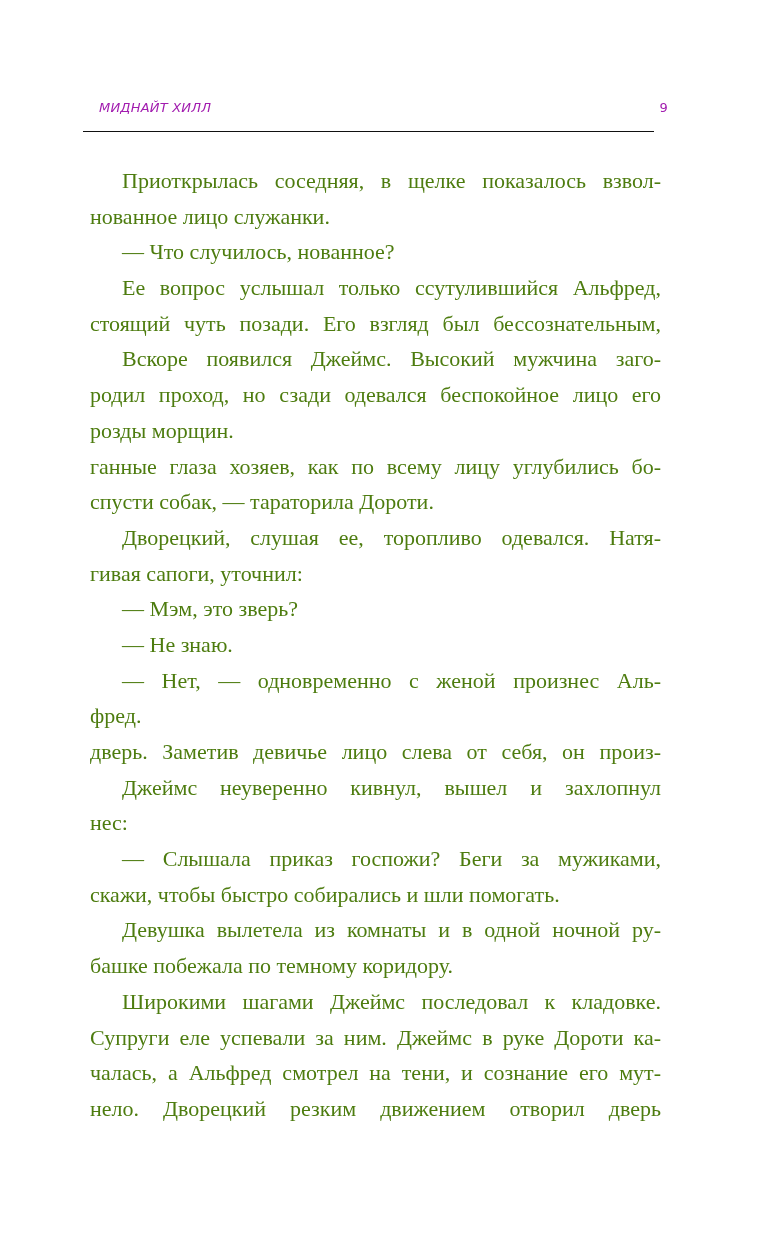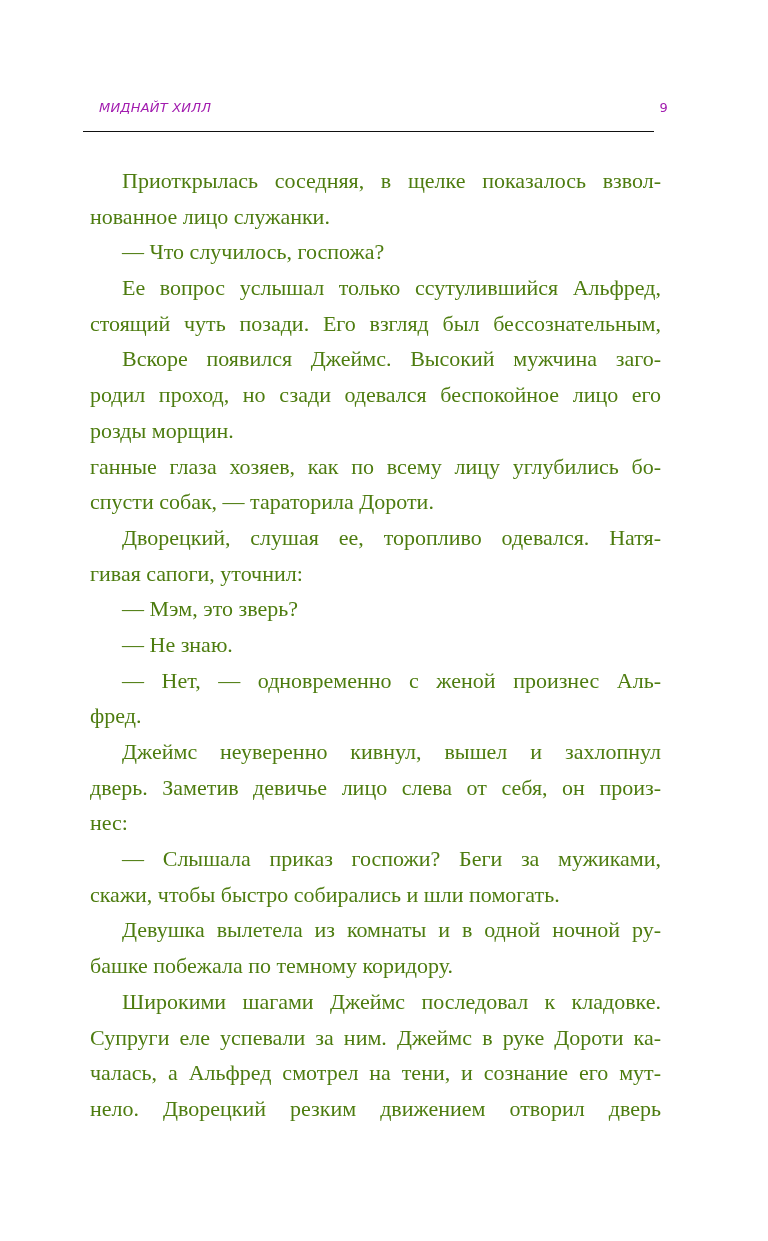--- a/index.html
+++ b/index.html
@@ -28,36 +28,36 @@
 <div class="page">
   <div class="running-head">
     <span class="title">МИДНАЙТ ХИЛЛ</span>
     <span class="folio">9</span>
   </div>
   <div class="rule"></div>
 
   <div class="body-text" id="body-text">
     <div class="line indent justify">Приоткрылась соседняя, в щелке показалось взвол-</div>
     <div class="line">нованное лицо служанки.</div>
-    <div class="line indent">—  Что случилось, госпожа?</div>
+    <div class="line indent">—  Что случилось, нованное?</div>
     <div class="line indent justify">Ее вопрос услышал только ссутулившийся Альфред,</div>
     <div class="line justify">стоящий чуть позади. Его взгляд был бессознательным,</div>
     <div class="line indent justify">Вскоре появился Джеймс. Высокий мужчина заго-</div>
     <div class="line justify">родил проход, но сзади одевался беспокойное лицо его</div>
     <div class="line">розды морщин.</div>
     <div class="line justify">ганные глаза хозяев, как по всему лицу углубились бо-</div>
     <div class="line">спусти собак, — тараторила Дороти.</div>
     <div class="line indent justify">Дворецкий, слушая ее, торопливо одевался. Натя-</div>
     <div class="line">гивая сапоги, уточнил:</div>
     <div class="line indent">—  Мэм, это зверь?</div>
     <div class="line indent">—  Не знаю.</div>
     <div class="line indent justify">—  Нет, — одновременно с женой произнес Аль-</div>
     <div class="line">фред.</div>
+    <div class="line justify">дверь. Заметив девичье лицо слева от себя, он произ-</div>
     <div class="line indent justify">Джеймс неуверенно кивнул, вышел и захлопнул</div>
-    <div class="line justify">дверь. Заметив девичье лицо слева от себя, он произ-</div>
     <div class="line">нес:</div>
     <div class="line indent justify">—  Слышала приказ госпожи? Беги за мужиками,</div>
     <div class="line">скажи, чтобы быстро собирались и шли помогать.</div>
     <div class="line indent justify">Девушка вылетела из комнаты и в одной ночной ру-</div>
     <div class="line">башке побежала по темному коридору.</div>
     <div class="line indent justify">Широкими шагами Джеймс последовал к кладовке.</div>
     <div class="line justify">Супруги еле успевали за ним. Джеймс в руке Дороти ка-</div>
     <div class="line justify">чалась, а Альфред смотрел на тени, и сознание его мут-</div>
     <div class="line justify">нело. Дворецкий резким движением отворил дверь</div>
   </div>

